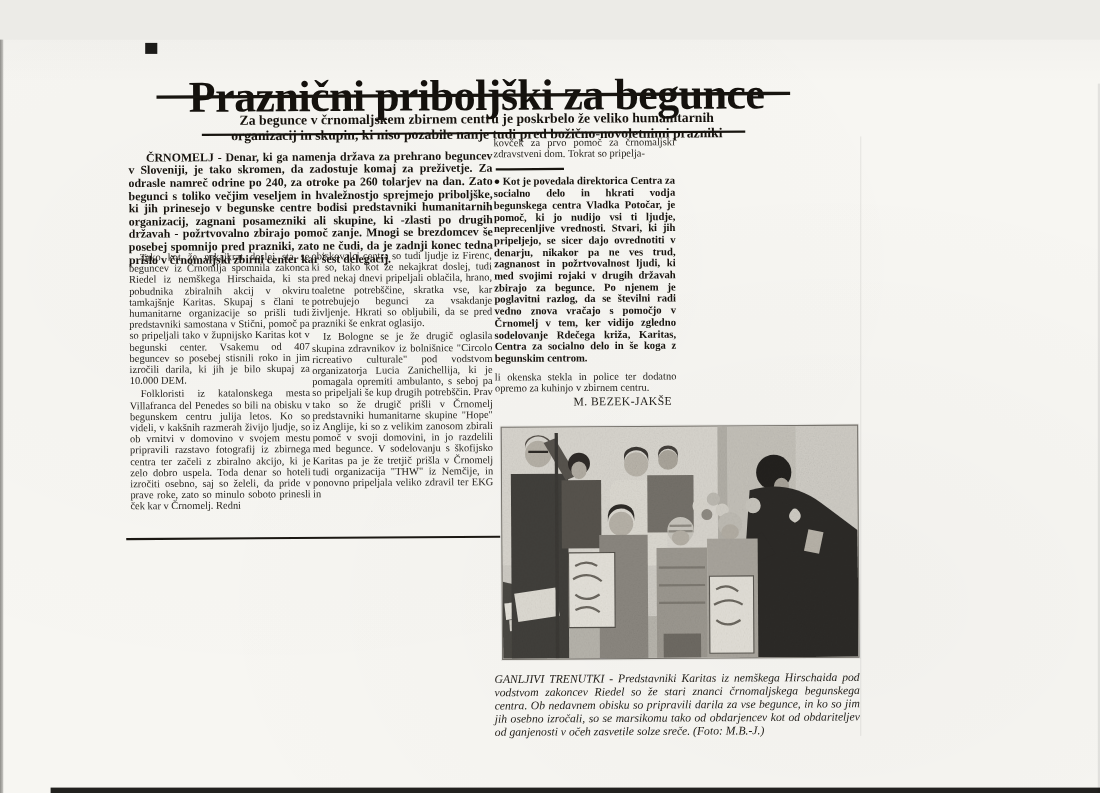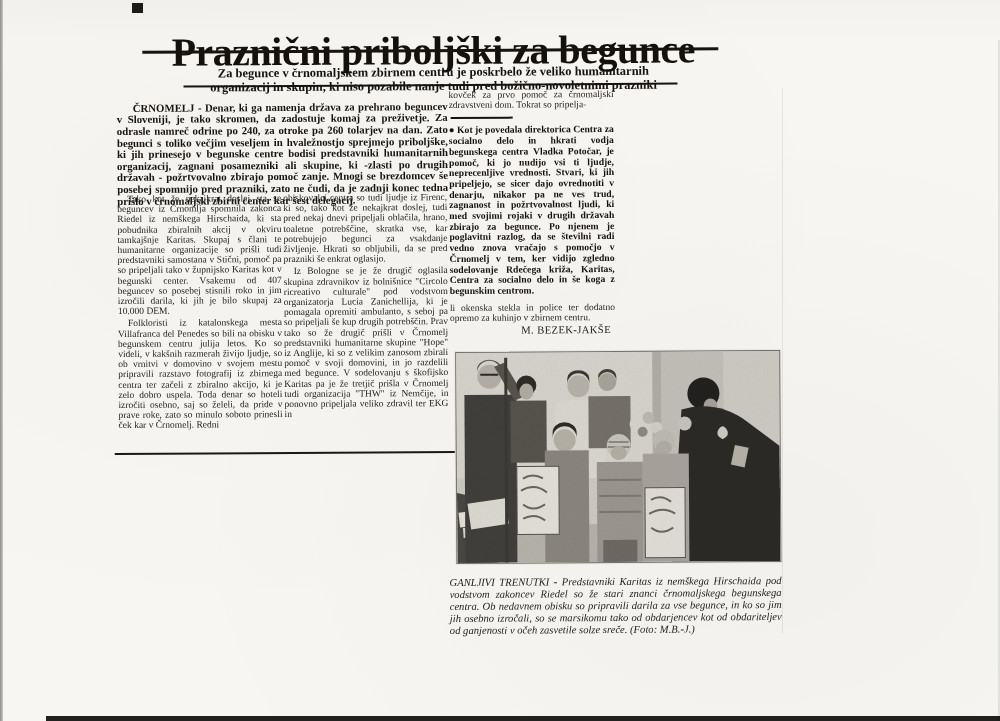--- a/index.html
+++ b/index.html
@@ -8,20 +8,21 @@
     background:#ecebe7;
     font-family:"Liberation Serif","DejaVu Serif",serif;
   }
   #paper{
     position:absolute;inset:0;
     background:#f7f6f2;
     background-image:
       radial-gradient(ellipse at 25% 30%, rgba(0,0,0,0.015), transparent 60%),
       radial-gradient(ellipse at 75% 75%, rgba(0,0,0,0.025), transparent 55%),
       linear-gradient(180deg, rgba(0,0,0,0.02), rgba(0,0,0,0) 6%);
+    margin-top: 36px;
   }
   .edge-left{position:absolute;left:0;top:0;width:3px;height:721px;
     background:linear-gradient(90deg,#8e8d89,#c9c8c4);}
   .edge-bottom{position:absolute;left:46px;bottom:0;width:954px;height:5px;background:#22211f;}
   .edge-right{position:absolute;right:0;top:40px;width:2px;height:681px;background:rgba(0,0,0,0.08);}
   .scan-mark{position:absolute;left:132px;top:3px;width:11px;height:10px;background:#1c1b19;}
   .clip-shadow-right{position:absolute;left:782px;top:88px;width:1px;height:545px;background:rgba(0,0,0,0.07);}
 
   #clipping{
     position:absolute;left:110px;top:0;width:690px;height:665px;

